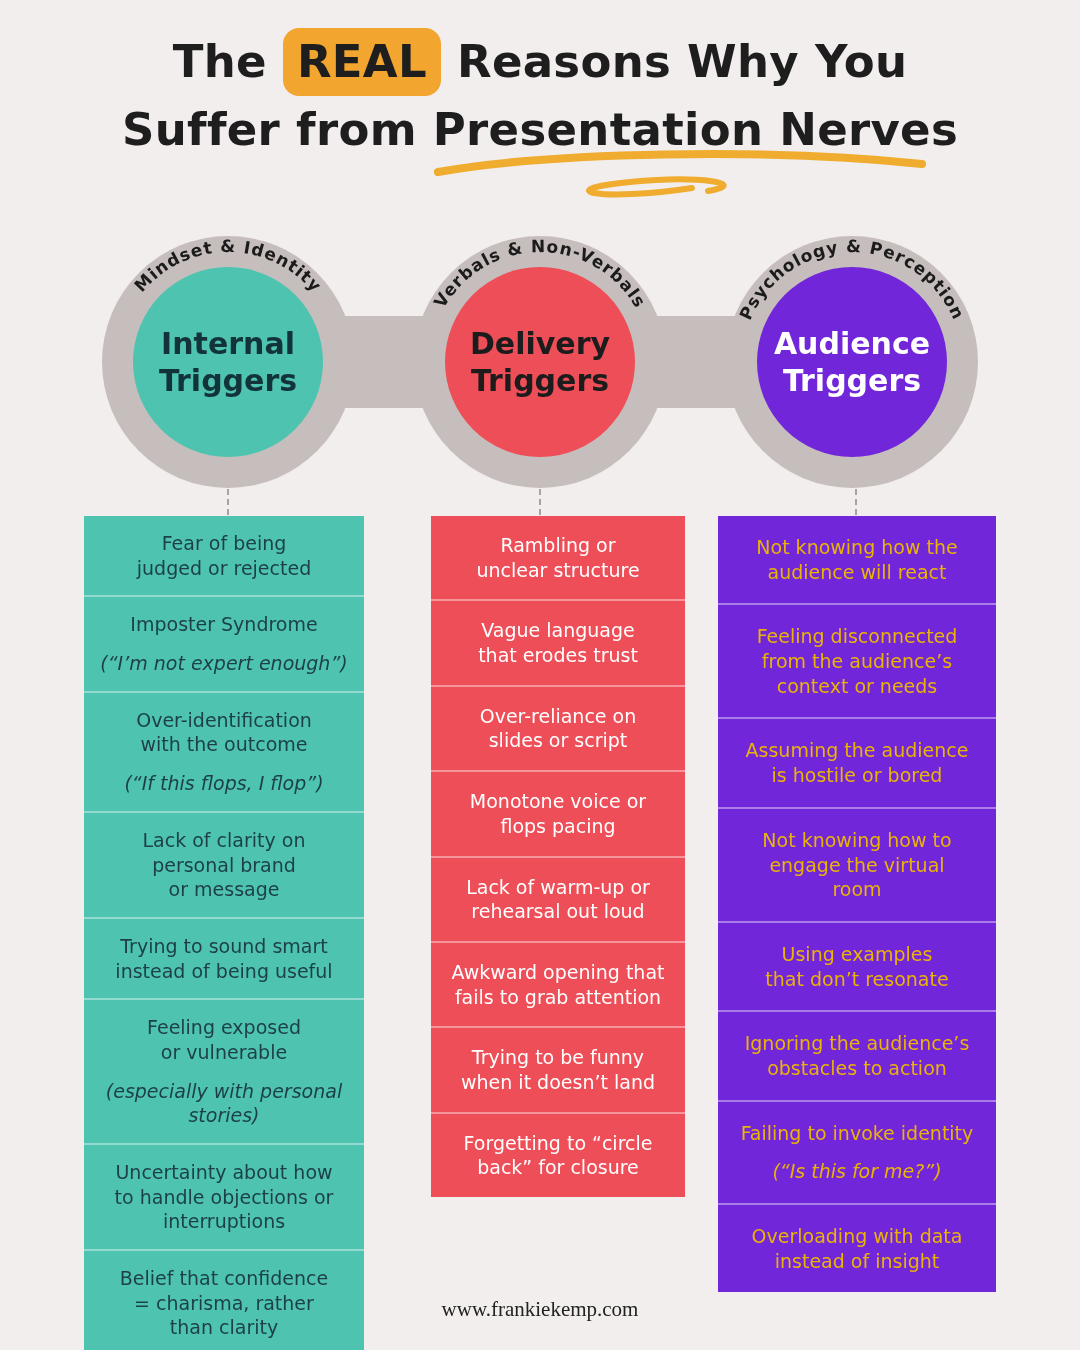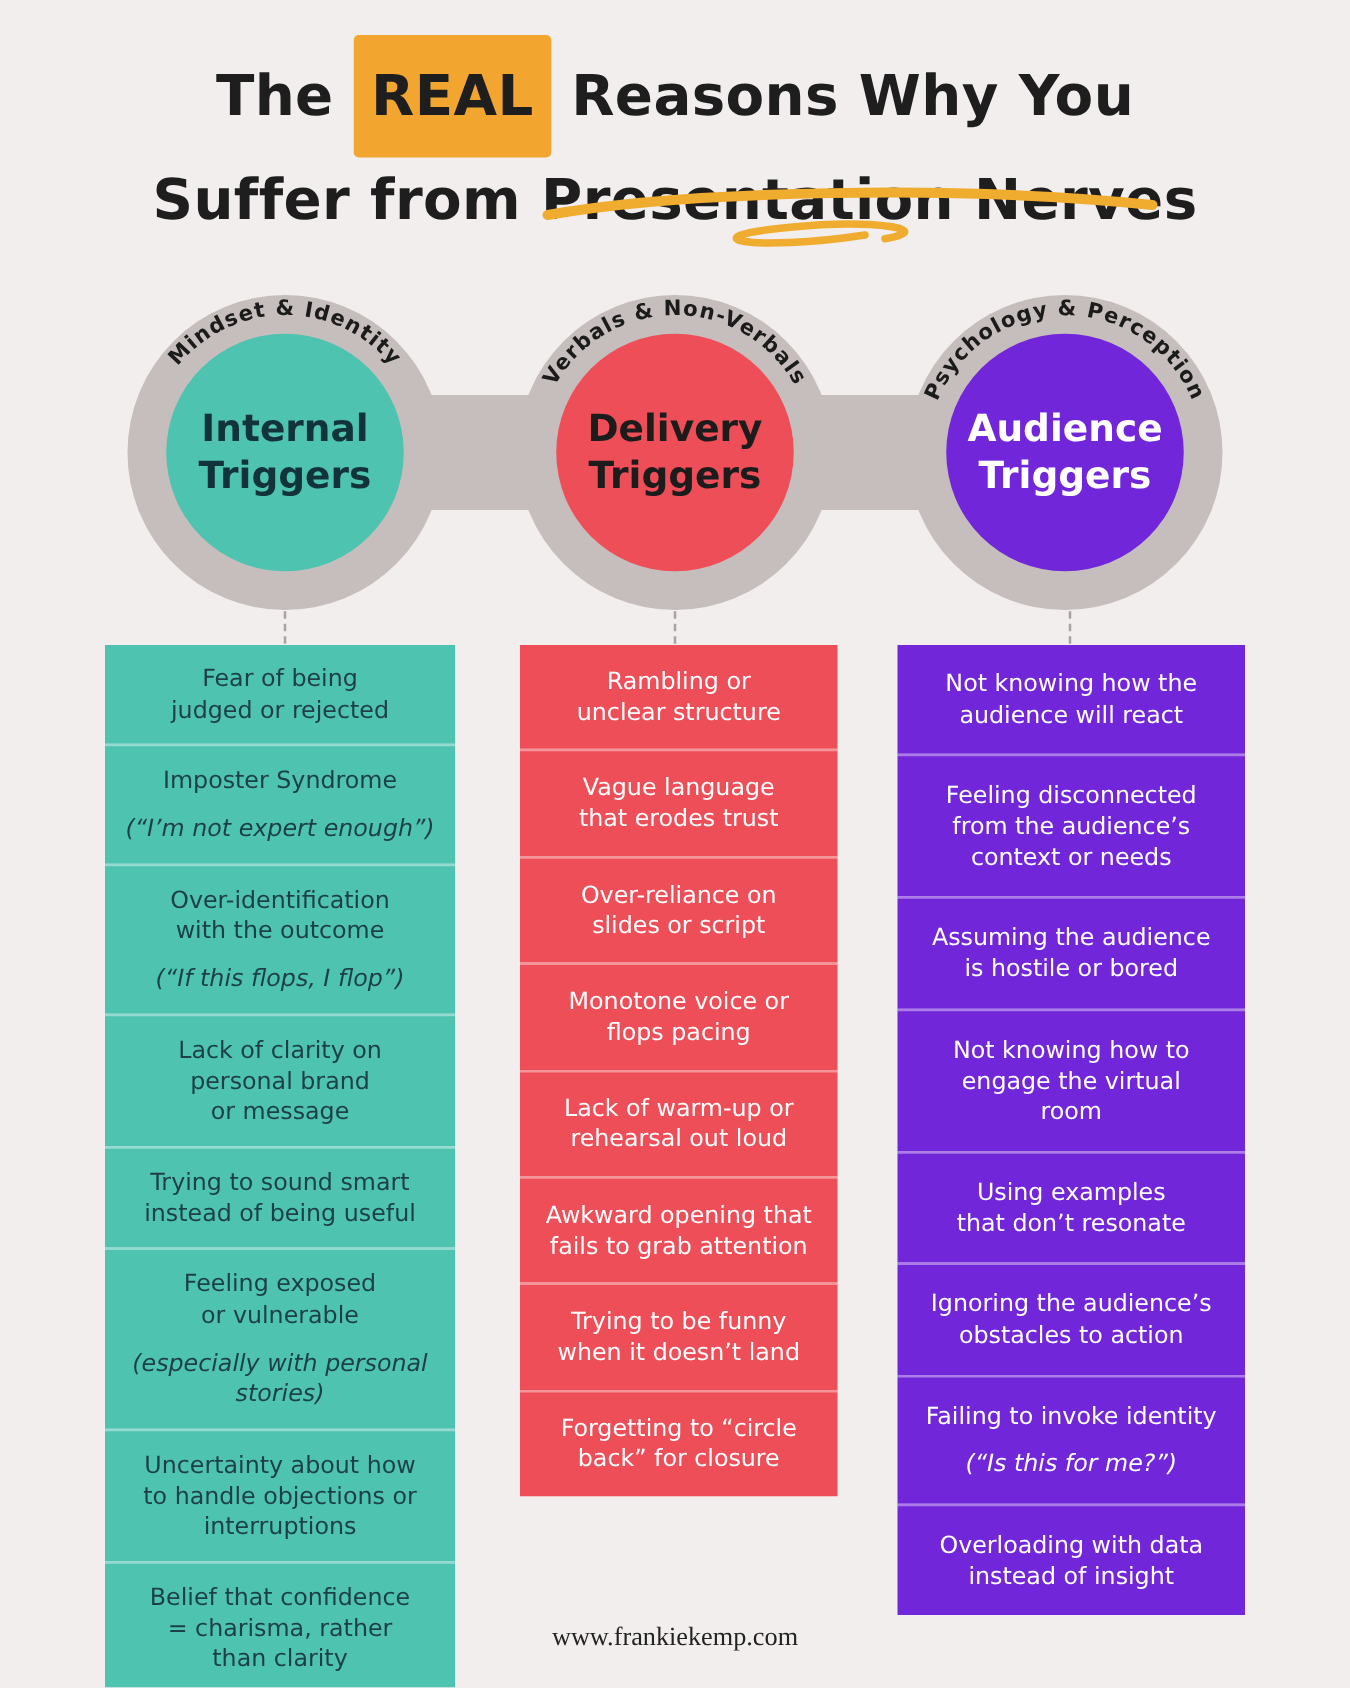--- a/index.html
+++ b/index.html
@@ -3,21 +3,21 @@
 <meta charset="utf-8">
 <style>
   * { margin:0; padding:0; box-sizing:border-box; }
   html,body { background:#f2eeed; }
   body { font-family:"DejaVu Sans","Liberation Sans",sans-serif; }
   .page { position:relative; width:1080px; height:1350px; background:#f2eeed; overflow:hidden; margin:0 auto; }
 
   
   .title { position:absolute; top:28px; left:0; width:100%; text-align:center;
            font-weight:700; font-size:45px; line-height:1.5; color:#1e1e1e; letter-spacing:0.3px; }
-  .hl { background:#f2a52f; border-radius:4px; padding:15px 14px; display:inline-block; color:#1e1e1e; }
+  .hl { background:#f2a52f; border-radius:16px; padding:0 14px; display:inline-block; color:#1e1e1e; }
 
   
   .swoosh { position:absolute; left:430px; top:146px; }
 
   
   .chain { position:absolute; left:0; top:232px; }
   .arc-text { font-weight:700; font-size:17px; letter-spacing:1px; fill:#1b1b1b; }
 
   .bubble { position:absolute; width:190px; height:190px; border-radius:50%;
             display:flex; align-items:center; justify-content:center; text-align:center;
@@ -25,26 +25,26 @@
   .bubble.teal   { left:133px; top:267px; background:#4ec3af; color:#13333b; }
   .bubble.red    { left:445px; top:267px; background:#ee4e58; color:#1c1c1c; }
   .bubble.purple { left:757px; top:267px; background:#7226d9; color:#ffffff; }
 
   .dash { position:absolute; top:489px; height:26px; width:0; border-left:2px dashed #a9a2a1; }
   .dash1 { left:227px; } .dash2 { left:539px; } .dash3 { left:855px; }
 
   
   .col { position:absolute; top:516px; }
   .col-teal   { left:84px;  width:280px; }
-  .col-red    { left:392px; width:278px;padding-left:24px; }
+  .col-red    { left:407px; width:278px;padding-left:24px; }
   .col-purple { left:718px; width:278px; }
   .box { text-align:center; font-size:19px; line-height:1.3; }
   .col-teal .box   { background:#4ec3af; color:#1c3f49; padding:15px 8px; }
   .col-red .box    { background:#ee4e58; color:#ffffff; padding:17px 8px; }
-  .col-purple .box { background:#7226d9; color:#ffffff; padding:19px 8px; }
+  .col-purple .box { background:#7226d9; color:#eab308; padding:19px 8px; }
   .box + .box { border-top:2px solid rgba(255,255,255,0.4); }
   .box-text { white-space:pre-line; }
   .box-note { white-space:pre-line; font-style:italic; font-size:19px; margin-top:14px; }
 
   .footer { position:absolute; top:1297px; left:0; width:100%; text-align:center;
             font-family:"Liberation Serif","DejaVu Serif",serif; font-size:21px; color:#222222; }
 </style>
 </head>
 <body>
 

